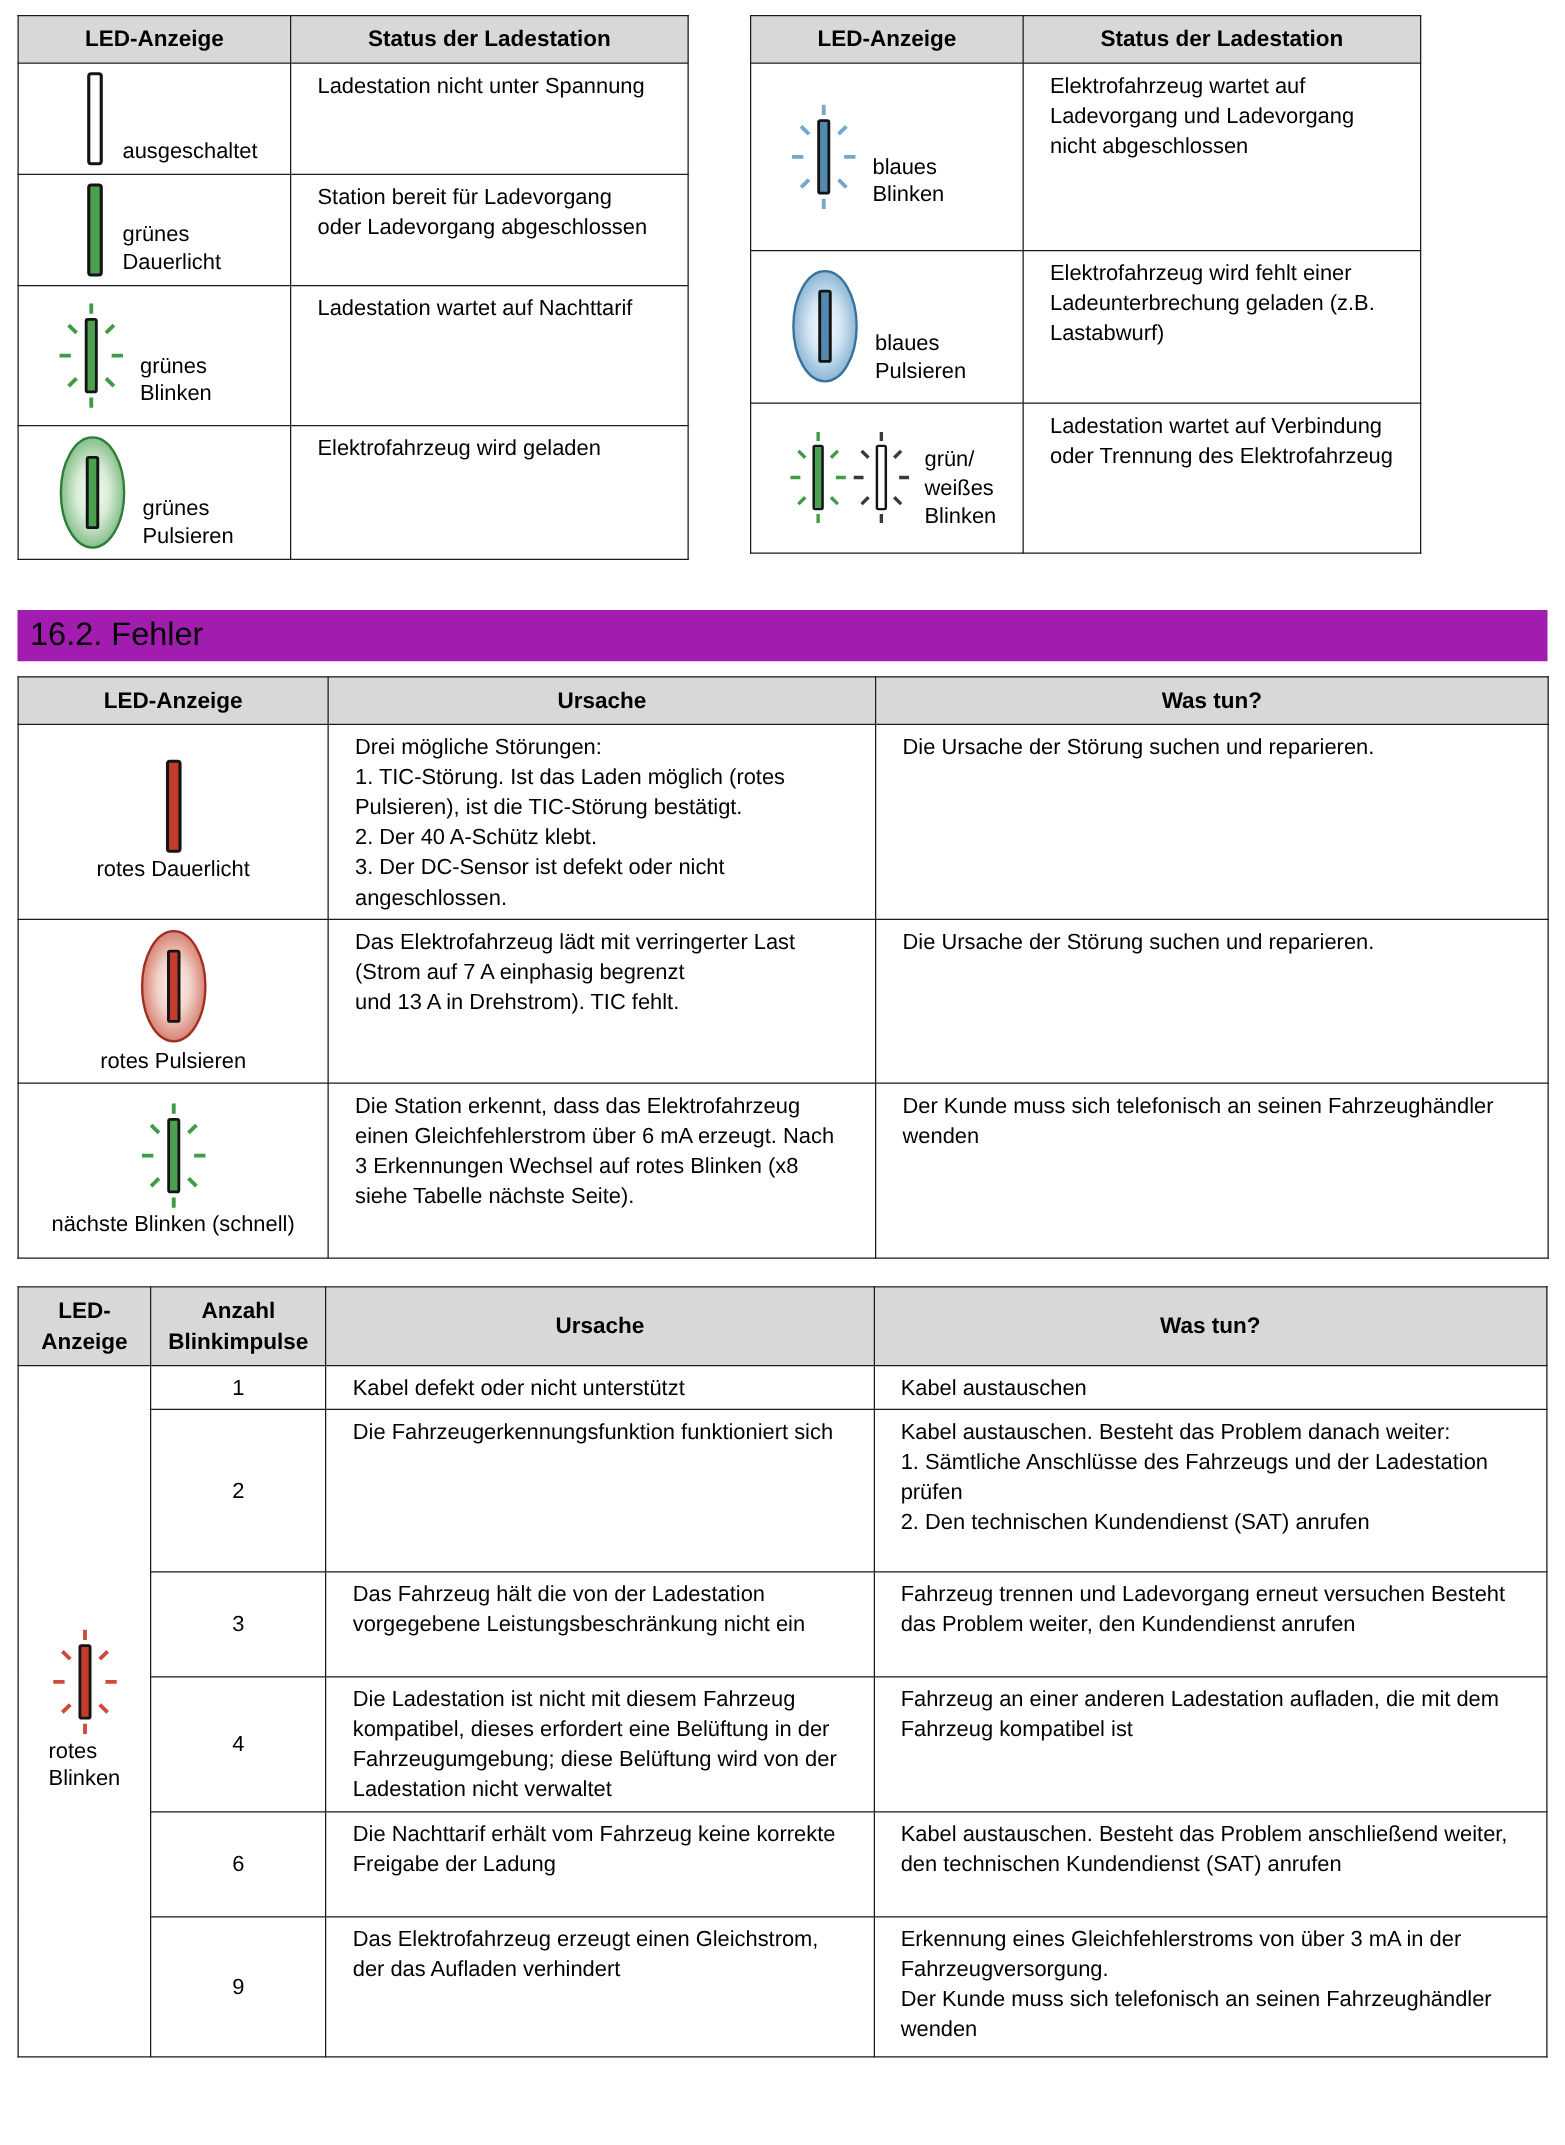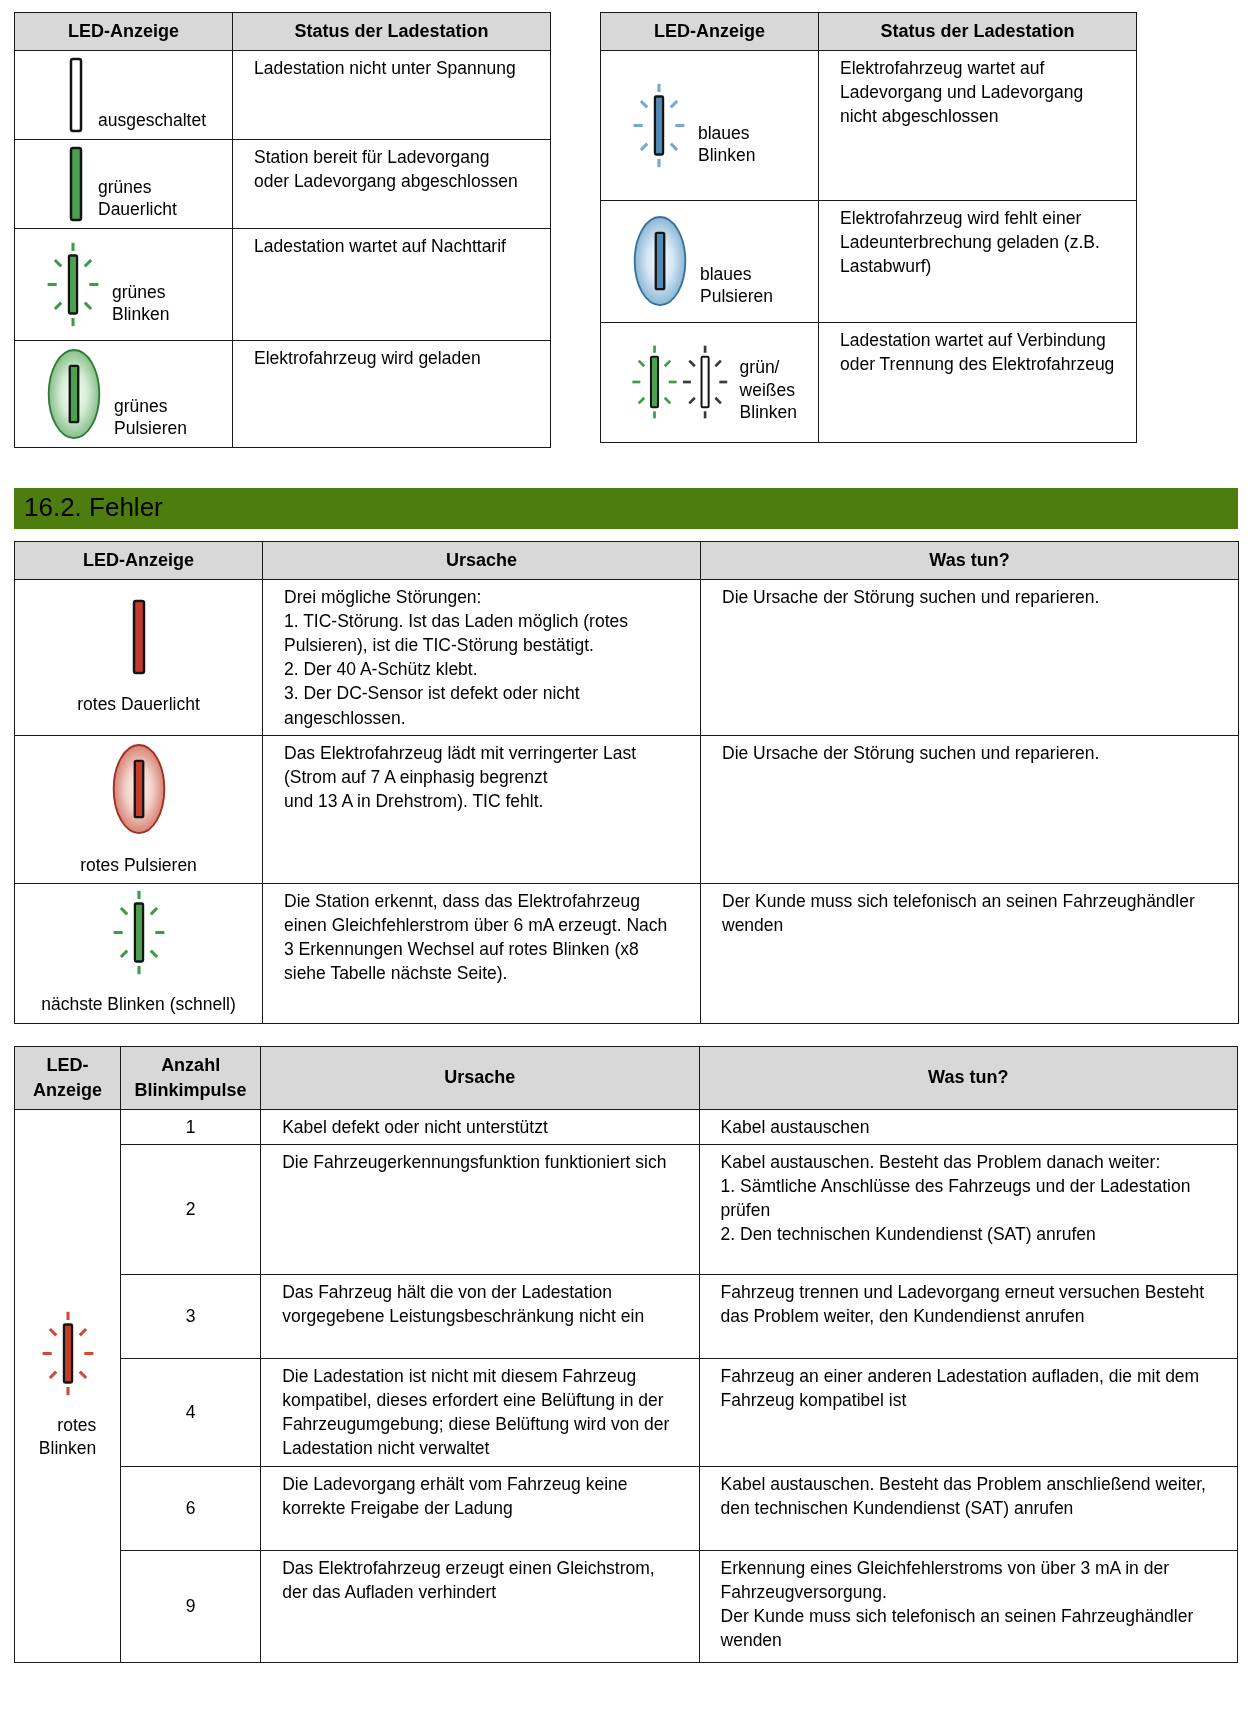--- a/index.html
+++ b/index.html
@@ -27,21 +27,21 @@
     text-align: center;
     font-size: 18px;
     padding: 6px 6px;
     vertical-align: middle;
   }
   .pre { white-space: pre-line; }
 
   
   td.led-cell { vertical-align: middle; }
   .led-row { display: flex; align-items: flex-end; gap: 10px; padding-left: 8px; }
-  .led-col { display: flex; flex-direction: column; align-items: center; gap: 17px; text-align: right; }
+  .led-col { display: flex; flex-direction: column; align-items: center; gap: 0; text-align: left; }
   .led-label { font-size: 17.5px; line-height: 1.28; padding-bottom: 2px; }
   .indent { margin-left: 20px; }
   td.count-cell { text-align: center; vertical-align: middle; }
 
   
   .led-svg { display: block; }
   .rays line { stroke-width: 3.4; stroke-linecap: butt; }
   .rays-green line { stroke: #3e9c45; }
   .rays-blue  line { stroke: #74a9cd; }
   .rays-red   line { stroke: #cf4a38; }
@@ -51,21 +51,21 @@
   .bar-blue  { fill: #5389b2; }
   .bar-red   { fill: #c23b2c; }
   .bar-white { fill: #ffffff; }
   .oval-green { fill: url(#gradGreen); stroke: #2e7d36; stroke-width: 2; }
   .oval-blue  { fill: url(#gradBlue);  stroke: #36729d; stroke-width: 2; }
   .oval-red   { fill: url(#gradRed);   stroke: #9e2f22; stroke-width: 2; }
 
   
   .section-heading {
     margin-top: 40px;
-    background: #4d7c0f;
+    background: #a21caf;
     font-size: 26px;
     font-weight: 400;
     padding: 4px 10px 6px 10px;
     width: 1224px;
   }
 
   .error-table { margin-top: 12px; }
   .blink-table { margin-top: 22px; }
 
   
@@ -375,21 +375,21 @@
     <td class="pre">Das Fahrzeug hält die von der Ladestation vorgegebene Leistungsbeschränkung nicht ein</td>
     <td class="pre">Fahrzeug trennen und Ladevorgang erneut versuchen Besteht das Problem weiter, den Kundendienst anrufen</td>
   </tr>
   <tr style="height:108px">
     <td class="count-cell">4</td>
     <td class="pre">Die Ladestation ist nicht mit diesem Fahrzeug kompatibel, dieses erfordert eine Belüftung in der Fahrzeugumgebung; diese Belüftung wird von der Ladestation nicht verwaltet</td>
     <td class="pre">Fahrzeug an einer anderen Ladestation aufladen, die mit dem Fahrzeug kompatibel ist</td>
   </tr>
   <tr style="height:84px">
     <td class="count-cell">6</td>
-    <td class="pre">Die Ladevorgang erhält vom Fahrzeug keine korrekte Freigabe der Ladung</td>
+    <td class="pre">Die Nachttarif erhält vom Fahrzeug keine korrekte Freigabe der Ladung</td>
     <td class="pre">Kabel austauschen. Besteht das Problem anschließend weiter, den technischen Kundendienst (SAT) anrufen</td>
   </tr>
   <tr style="height:112px">
     <td class="count-cell">9</td>
     <td class="pre">Das Elektrofahrzeug erzeugt einen Gleichstrom, der das Aufladen verhindert</td>
     <td class="pre">Erkennung eines Gleichfehlerstroms von über 3 mA in der Fahrzeugversorgung.
 Der Kunde muss sich telefonisch an seinen Fahrzeughändler wenden</td>
   </tr>
 </tbody>
   </table>

